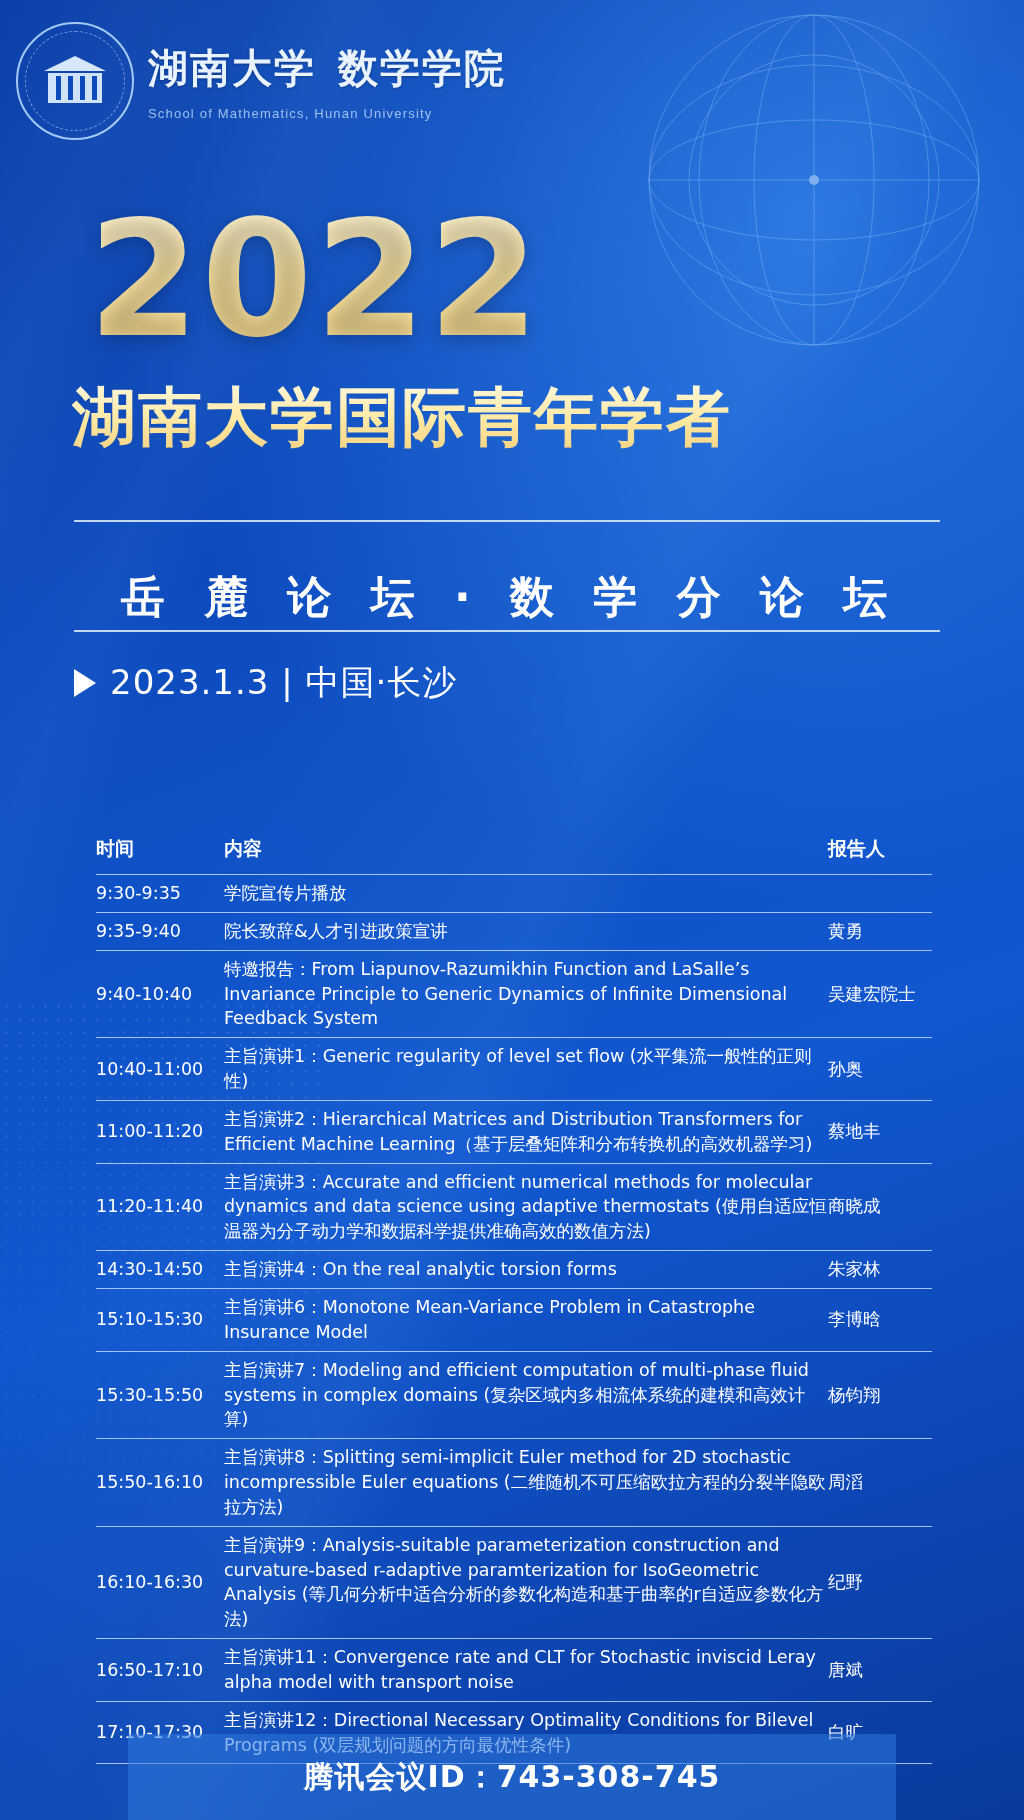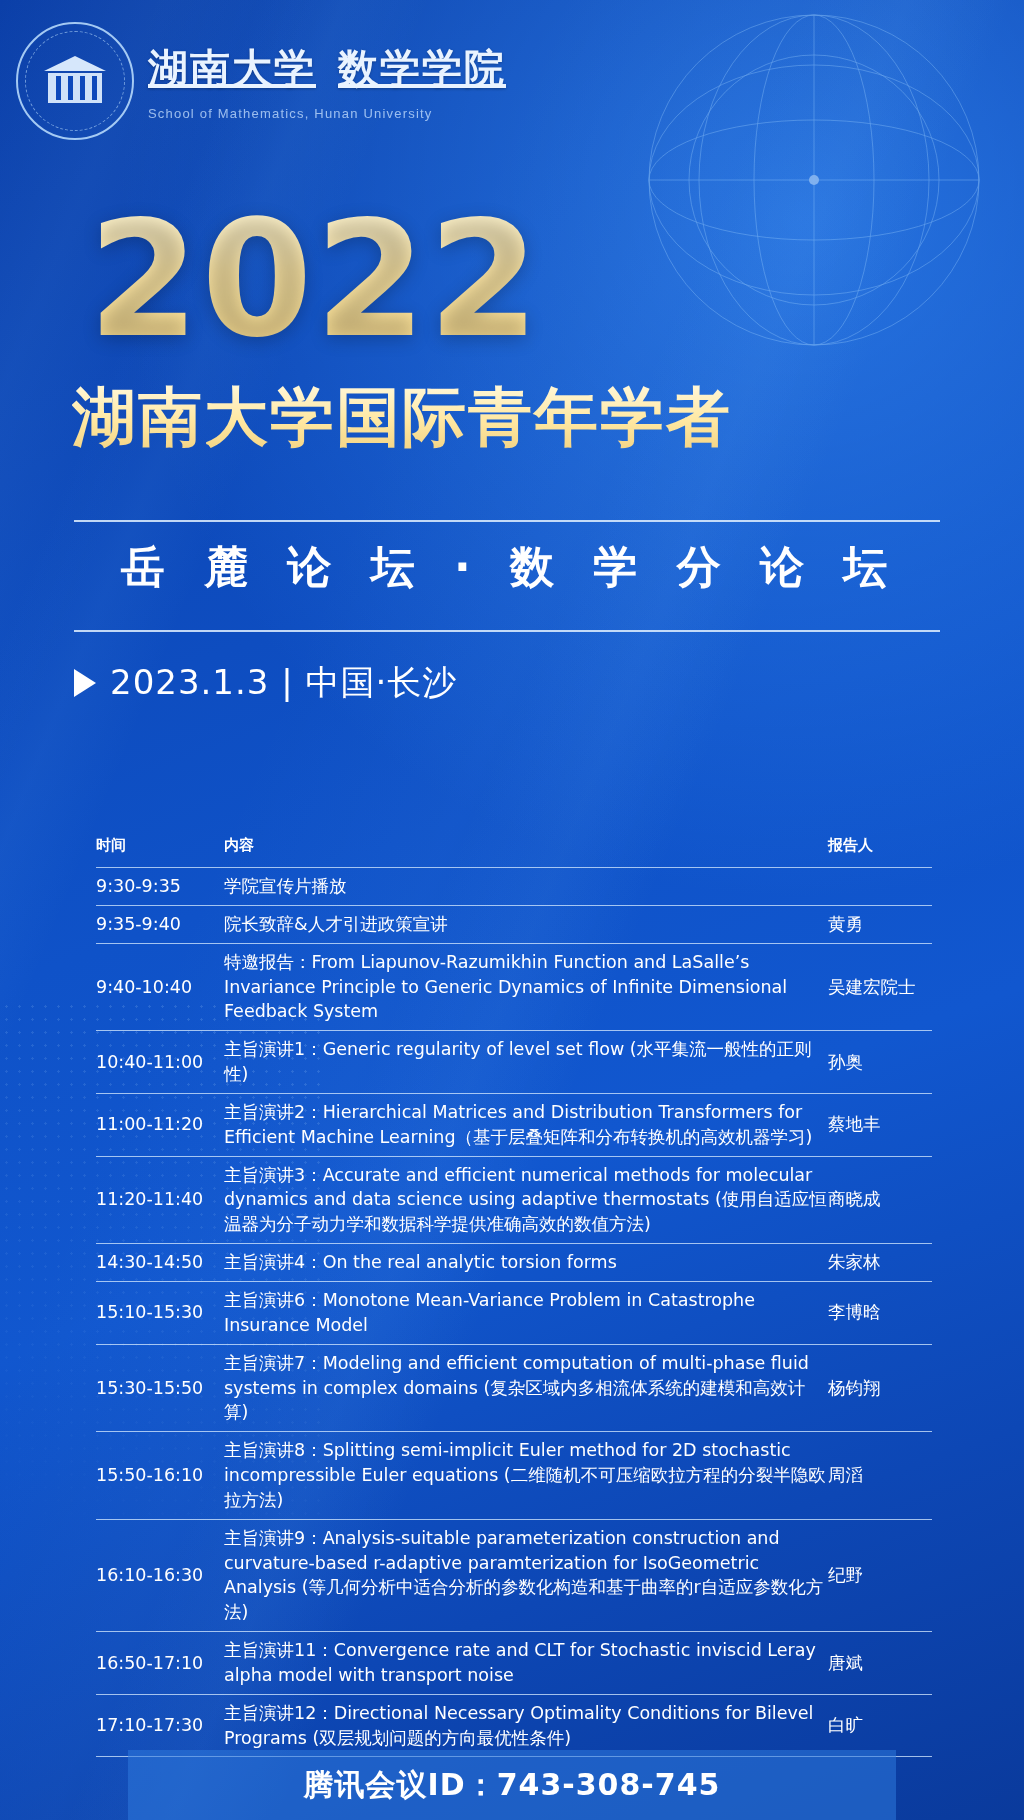--- a/index.html
+++ b/index.html
@@ -106,21 +106,20 @@
     padding-top: 6px;
   }
   .logo-cn {
     font-family: "DejaVu Sans", sans-serif;
     font-size: 40px;
     font-weight: 700;
     color: #e9f3ff;
     letter-spacing: 2px;
     line-height: 1.05;
     text-shadow: 0 1px 3px rgba(0,0,0,0.25);
-    text-decoration: underline;
   }
   .logo-cn .sep { display: inline-block; width: 22px; }
   .logo-en {
     font-size: 13px;
     color: rgba(200,225,255,0.75);
     letter-spacing: 1.2px;
     margin-top: 17px;
     white-space: nowrap;
   }
 
@@ -157,21 +156,21 @@
     position: absolute;
     left: 74px;
     width: 866px;
     height: 2px;
     background: rgba(225,240,255,0.85);
   }
   .rule-top { top: 520px; }
   .rule-bot { top: 630px; }
   .subtitle {
     position: absolute;
-    left: 60px; top: 538px;
+    left: 60px; top: 568px;
     width: 900px;
     text-align: center;
     font-family: "DejaVu Sans", sans-serif;
     font-size: 44px;
     font-weight: 700;
     color: #ffffff;
     letter-spacing: 12px;
   }
   .datebar {
     position: absolute;
@@ -199,21 +198,21 @@
     left: 96px; top: 836px;
     width: 836px;
   }
   table.sched {
     width: 100%;
     border-collapse: collapse;
     color: #ffffff;
     font-family: "DejaVu Sans", sans-serif;
   }
   table.sched thead th {
-    font-size: 15px;
+    font-size: 19px;
     font-weight: 700;
     text-align: left;
     padding: 0 0 12px 0;
     color: #ffffff;
   }
   table.sched thead th.c-time { width: 128px; }
   table.sched thead th.c-spk { width: 104px; }
   table.sched tbody tr {
     border-top: 1px solid rgba(215,235,255,0.75);
   }
@@ -228,21 +227,21 @@
   }
   td.c-time { width: 128px; white-space: nowrap; }
   td.c-content { padding-right: 10px; }
   td.c-spk { width: 104px; white-space: nowrap; }
 
   
   .footer {
     position: absolute;
     left: 128px; bottom: 0;
     width: 768px;
-    height: 70px;
+    height: 86px;
     background: rgba(46,120,220,0.55);
     display: flex;
     align-items: center;
     justify-content: center;
   }
   .footer-text {
     font-family: "DejaVu Sans", sans-serif;
     font-size: 30px;
     font-weight: 700;
     color: #ffffff;

